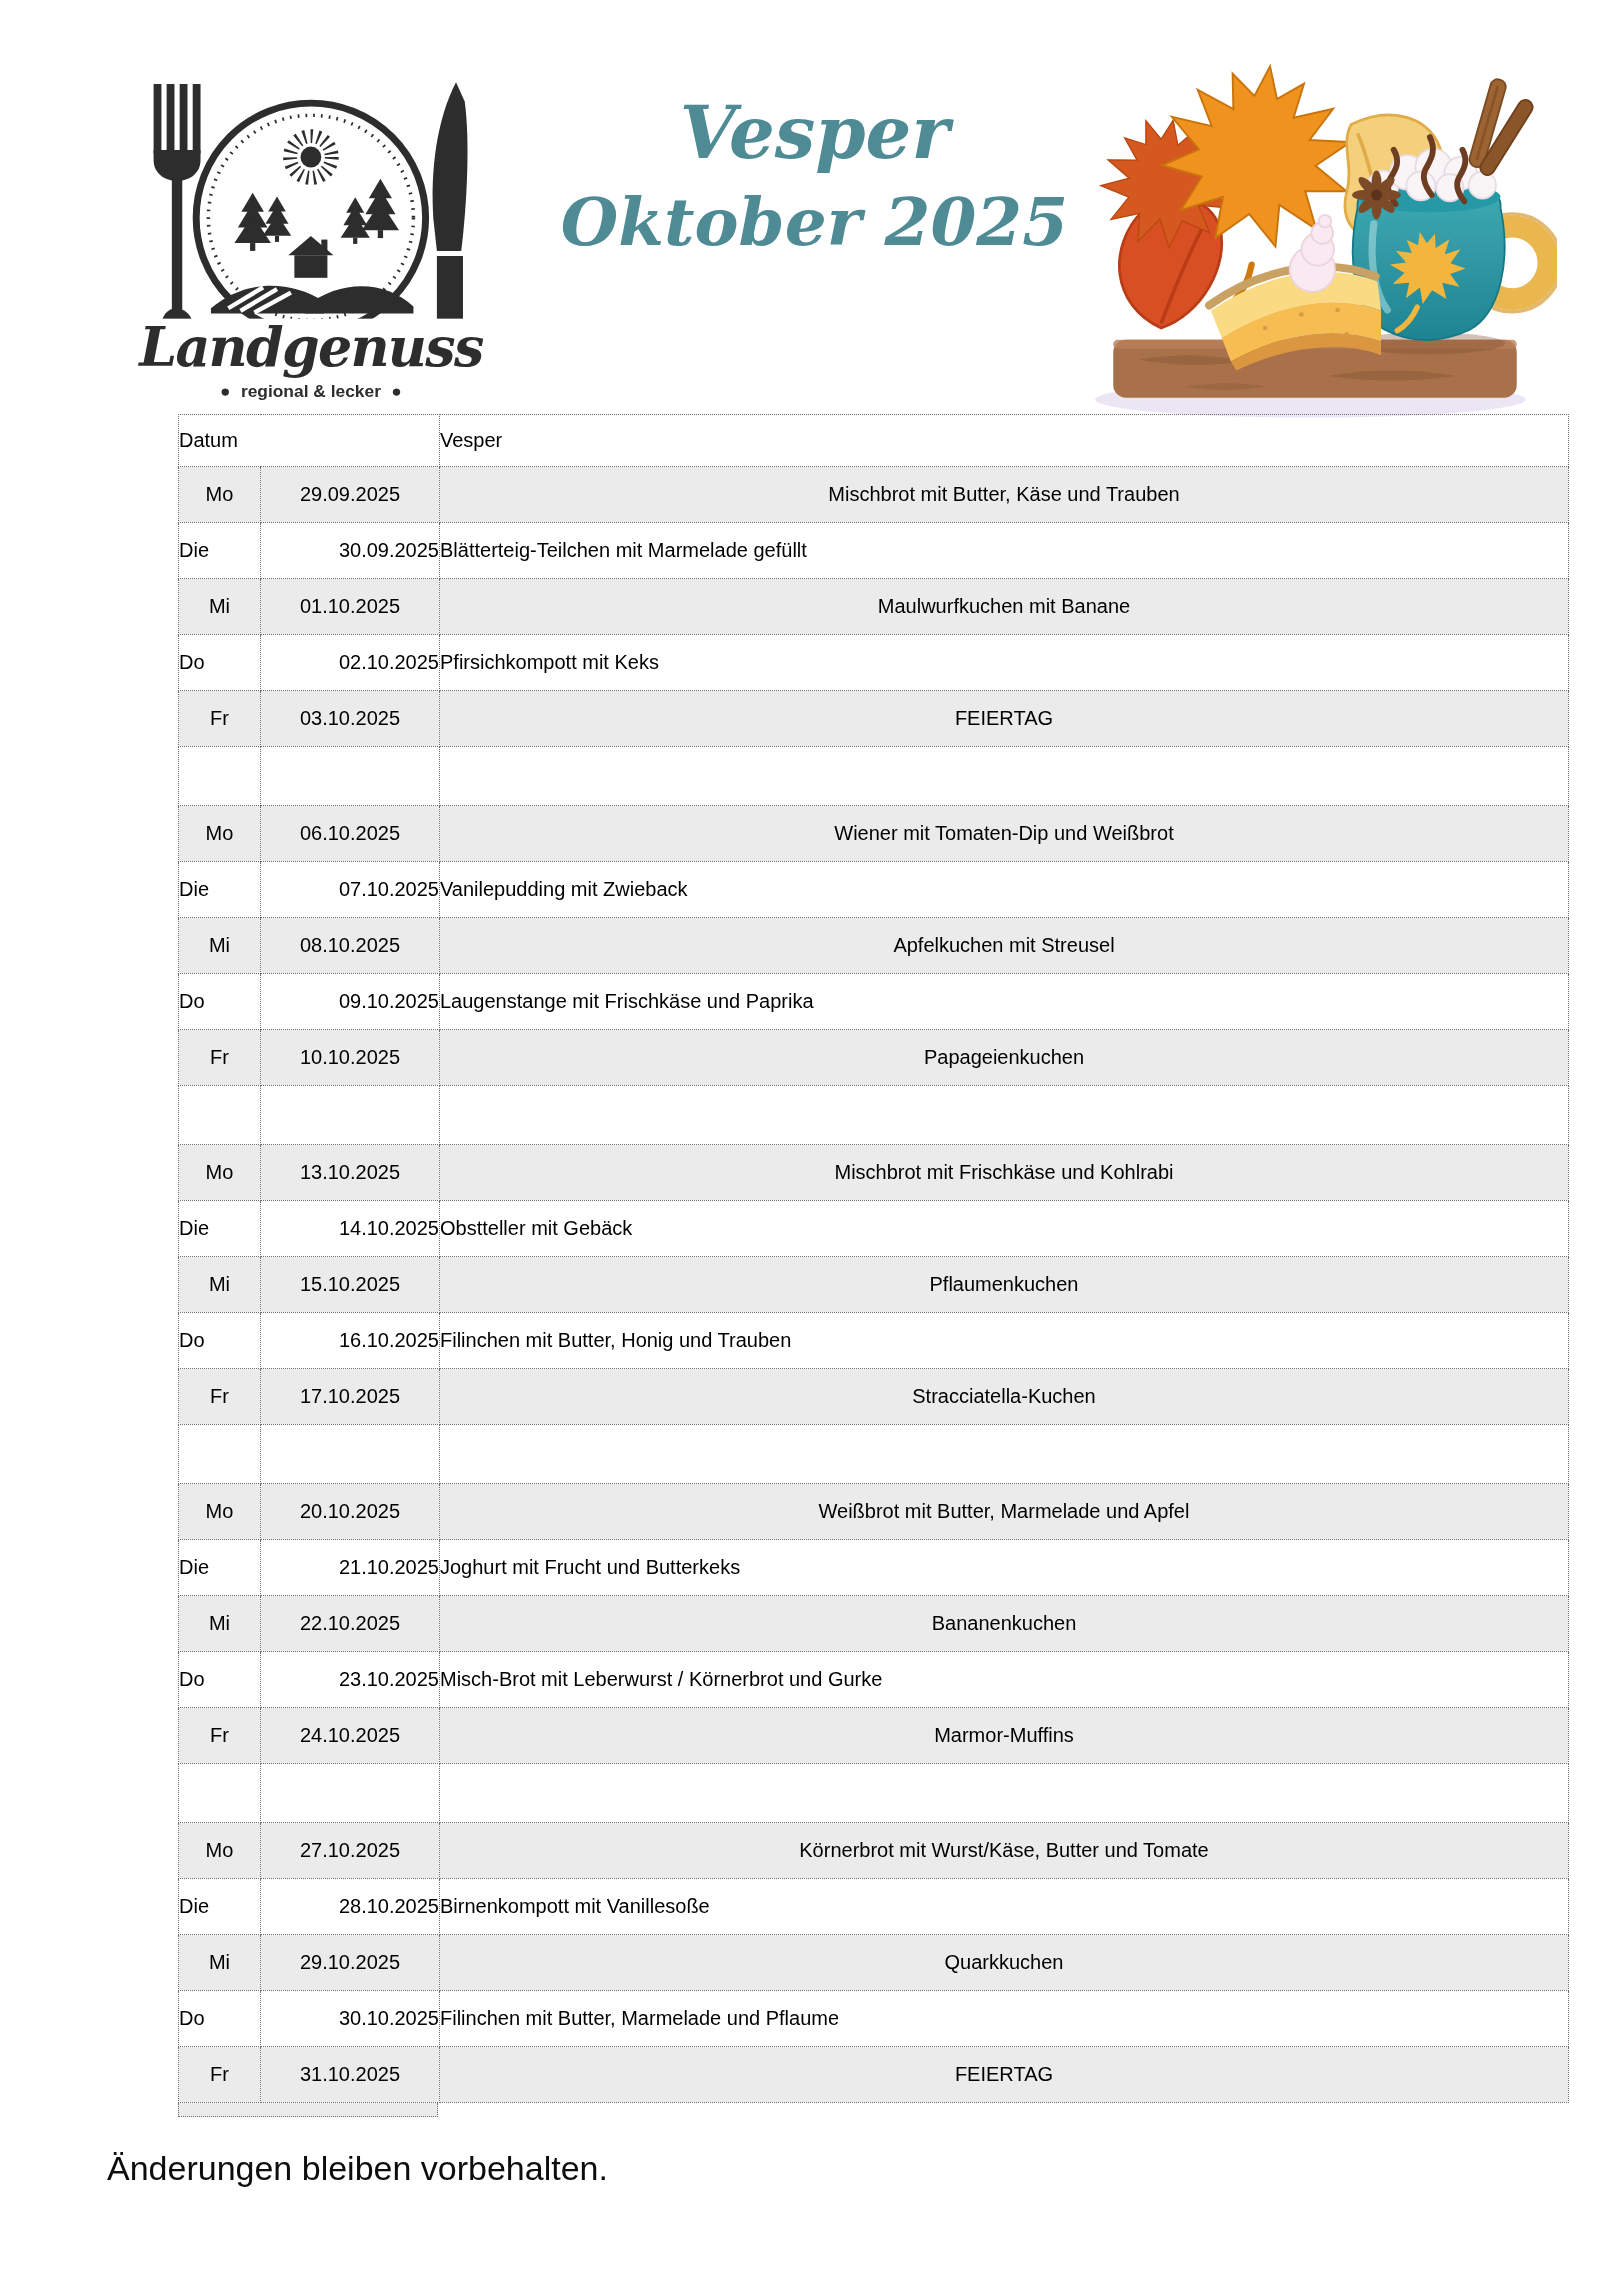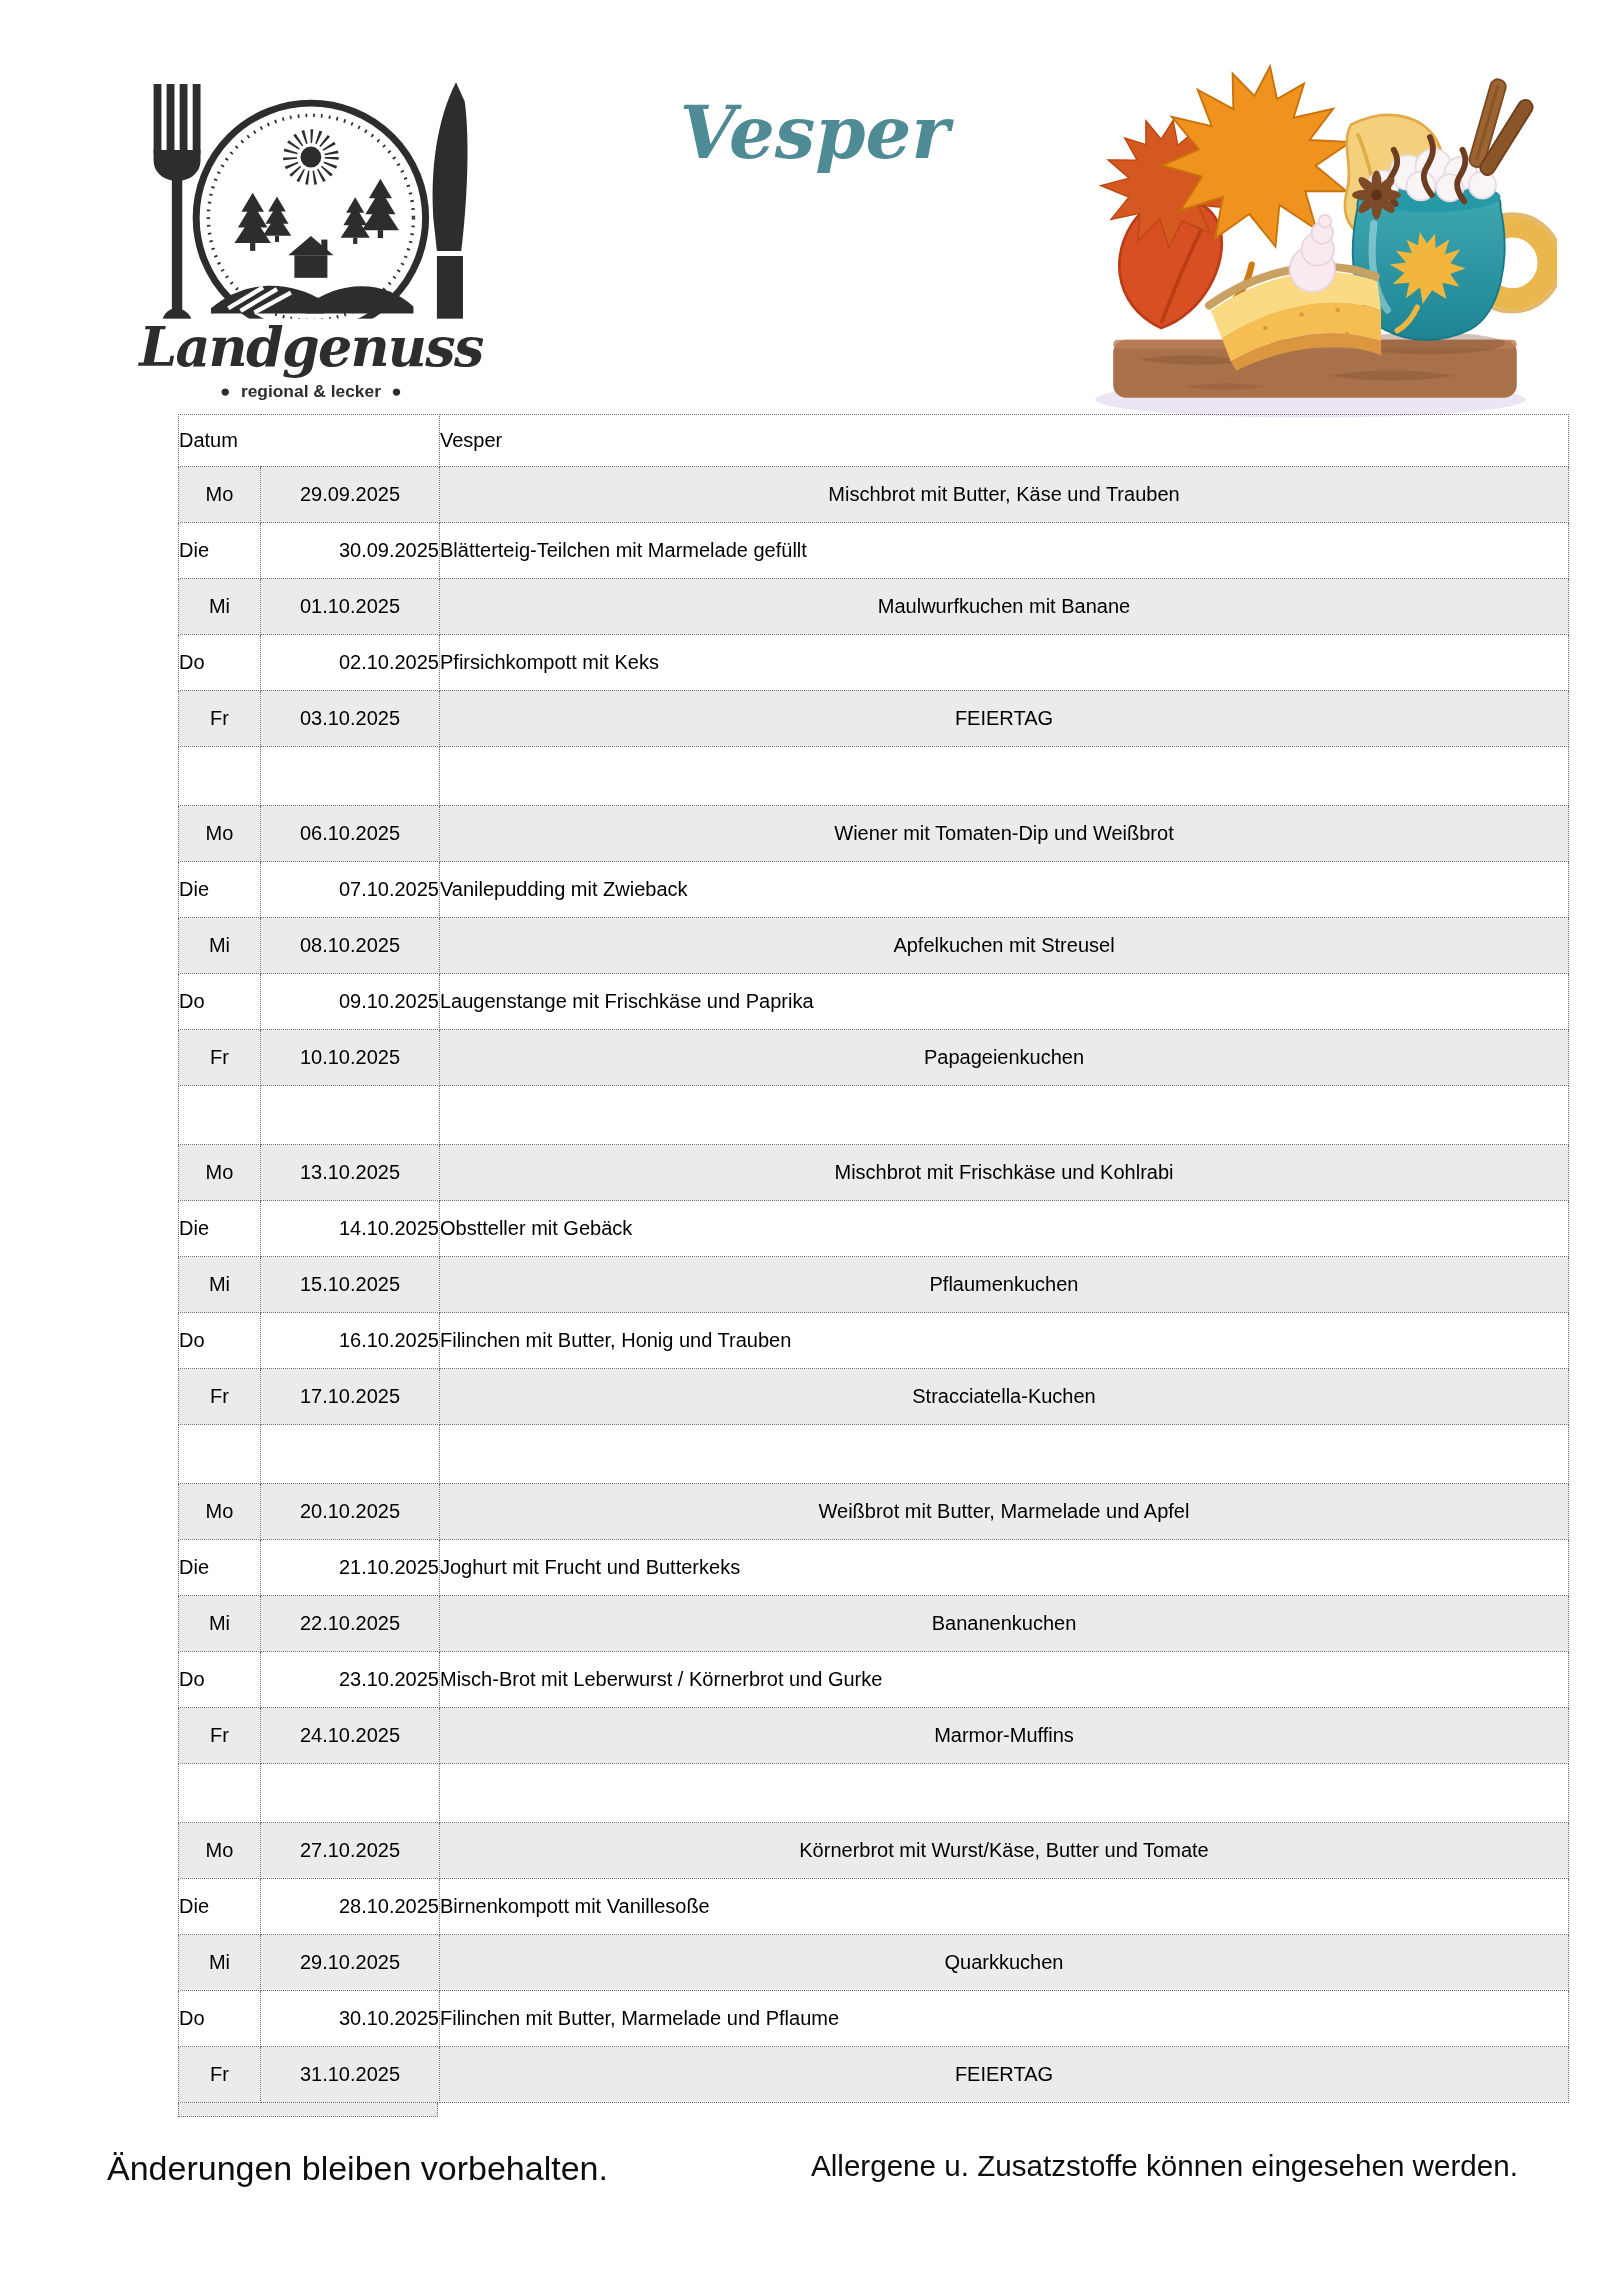--- a/index.html
+++ b/index.html
@@ -125,20 +125,21 @@
       </g>
 
       <rect x="22" y="298" width="372" height="72" fill="#ffffff"></rect>
       <text class="logo-script" x="207" y="352" text-anchor="middle">Landgenuss</text>
       <text class="logo-tagline" x="207" y="388" text-anchor="middle"><tspan>●</tspan><tspan dx="12">regional &amp; lecker</tspan><tspan dx="12">●</tspan></text>
     </g>
   </svg>
 
   <div class="title-block" style="color: rgb(78, 139, 148);">
     <div class="title-line1">Vesper</div>
+    <div class="title-line2">Oktober 2025</div>
   </div>
 
   <svg class="illustration" viewBox="0 0 530 420" aria-hidden="true">
     <defs>
       <linearGradient id="mugGrad" x1="0" y1="0" x2="0" y2="1">
         <stop offset="0" stop-color="#41acb5"></stop>
           <stop offset="1" stop-color="#1e8493"></stop>
       </linearGradient>
       <path id="mapleLeaf" d="M0,-105 L12,-72 L38,-92 L32,-55 L72,-70 L52,-34 L95,-38 L62,-8 L98,14 L55,20 L72,58 L30,38 L32,82 L0,52 L-32,82 L-30,38 L-72,58 L-55,20 L-98,14 L-62,-8 L-95,-38 L-52,-34 L-72,-70 L-32,-55 L-38,-92 L-12,-72 Z"></path>
       <ellipse id="anisePetal" cx="14" cy="0" rx="13" ry="5.5"></ellipse>
@@ -390,16 +391,15 @@
             <td class="day">Fr</td>
             <td class="date">31.10.2025</td>
             <td class="vesper holiday">FEIERTAG</td>
           </tr>
         </tbody>
     </table>
     <div class="bottom-sliver"></div>
   </div>
 
   <div class="footer-left">Änderungen bleiben vorbehalten.</div>
-  <div class="footer-right">Allergene u. Zusatzstoffe können eingesehen werden.</div>
 
 </div>
 
 
 </body></html>

